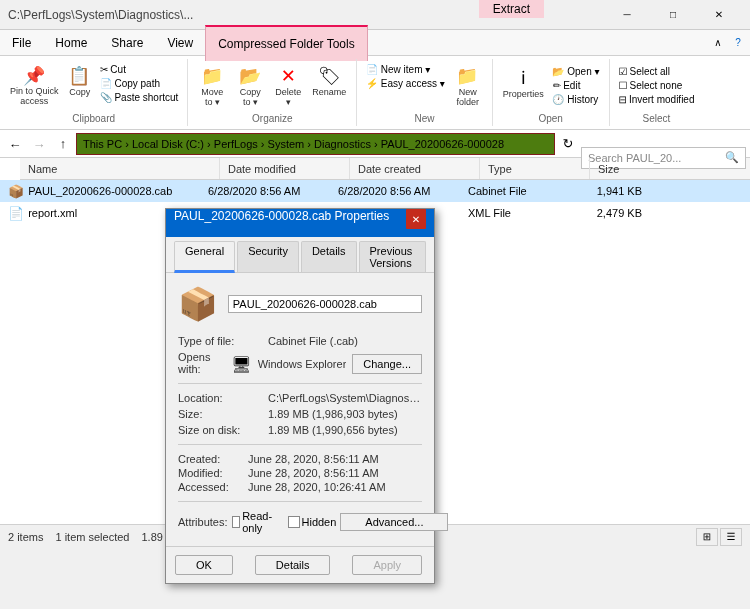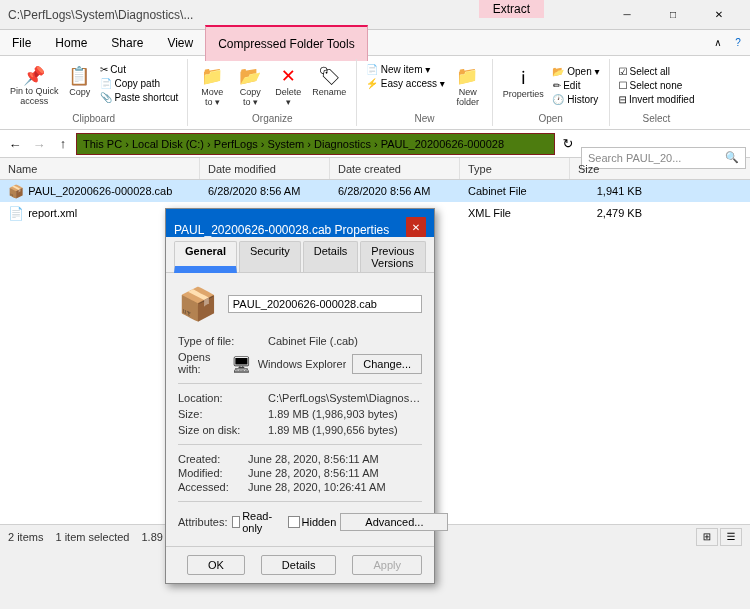--- a/index.html
+++ b/index.html
@@ -2,40 +2,40 @@
 <html><head>
   <meta charset="utf-8">
   <style>
     * { margin: 0; padding: 0; box-sizing: border-box; }
     body { font-family: 'Segoe UI', Tahoma, sans-serif; font-size: 12px; background: #f0f0f0; width: 750px; height: 609px; overflow: hidden; position: relative; }
     .title-btn { width: 46px; height: 30px; border: none; background: transparent; cursor: pointer; font-size: 10px; display: flex; align-items: center; justify-content: center; }
 
     
     .dialog-overlay { position: absolute; top: 0; left: 0; width: 100%; height: 100%; background: transparent; display: flex; align-items: flex-start; justify-content: flex-start; }
     .dialog { position: absolute; top: 208px; left: 165px; width: 270px; background: #f0f0f0; border: 1px solid #888; box-shadow: 3px 3px 8px rgba(0,0,0,0.4); }
-    .dialog-title { height: 28px; background: #0066cc; color: white; display: flex; align-items: flex-end; justify-content: space-between; padding: 0 8px; font-size: 12px; }
+    .dialog-title { height: 28px; background: #0066cc; color: white; display: flex; align-items: flex-start; justify-content: space-between; padding: 0 8px; font-size: 12px; }
     .dialog-title-close { width: 20px; height: 20px; background: #c42b1c; color: white; border: none; cursor: pointer; display: flex; align-items: center; justify-content: center; font-size: 10px; border-radius: 1px; }
     .dialog-tabs { display: flex; background: #f0f0f0; border-bottom: 1px solid #ccc; padding: 4px 8px 0; gap: 2px; }
     .dialog-tab { padding: 3px 10px; font-size: 11px; cursor: pointer; border: 1px solid #ccc; border-bottom: none; background: #e0e0e0; border-radius: 2px 2px 0 0; }
-    .dialog-tab.active { background: #f0f0f0; border-bottom: 7px solid #3b82f6; margin-bottom: -1px; z-index: 1; font-weight: bold; }
+    .dialog-tab.active { background: #f0f0f0; border-bottom: 3px solid #3b82f6; margin-bottom: -1px; z-index: 1; }
     .dialog-body { padding: 12px; }
     .dialog-icon-row { display: flex; align-items: center; gap: 10px; margin-bottom: 12px; }
     .file-big-icon { font-size: 32px; }
     .filename-input { flex: 1; border: 1px solid #aaa; padding: 2px 4px; font-size: 11px; background: white; }
     .dialog-info-row { display: flex; margin-bottom: 4px; align-items: flex-start; }
     .info-label { width: 90px; font-size: 11px; color: #333; font-weight: normal; }
     .info-value { flex: 1; font-size: 11px; color: #333; overflow: hidden; text-overflow: ellipsis; white-space: nowrap; }
     .dialog-divider { height: 1px; background: #ccc; margin: 8px 0; }
     .dialog-date-row { display: flex; margin-bottom: 2px; }
     .date-label { width: 70px; font-size: 11px; color: #333; }
     .date-value { font-size: 11px; color: #333; }
     .dialog-attr-row { display: flex; align-items: center; gap: 4px; margin-top: 8px; }
     .attr-checkbox { width: 12px; height: 12px; border: 1px solid #888; background: white; display: inline-flex; }
     .attr-label { font-size: 11px; }
-    .dialog-footer { display: flex; justify-content: flex-end; gap: 16px; padding: 8px 12px; border-top: 1px solid #ccc; background: #f0f0f0; }
+    .dialog-footer { display: flex; justify-content: flex-end; gap: 22px; padding: 8px 12px; border-top: 1px solid #ccc; background: #f0f0f0; }
     .dialog-btn { padding: 3px 20px; border: 1px solid #aaa; background: #f0f0f0; font-size: 11px; cursor: pointer; border-radius: 2px; }
     .dialog-btn.disabled { color: #aaa; cursor: default; }
     .change-btn { padding: 3px 10px; border: 1px solid #aaa; background: #f0f0f0; font-size: 11px; cursor: pointer; }
     .opens-with-row { display: flex; align-items: center; gap: 6px; margin-top: 2px; }
     .opens-icon { font-size: 16px; }
   </style>
 </head>
 <body>
 
 <div style="height:30px; background:#f0f0f0; display:flex; align-items:center; justify-content:space-between; padding:0 8px; border-bottom:1px solid #ccc;">
@@ -186,21 +186,21 @@
   <div style="flex:1; height:22px; border:1px solid #7f1d1d; padding:0 6px; font-size:11px; display:flex; align-items:center; background:#4d7c0f;">This PC  ›  Local Disk (C:)  ›  PerfLogs  ›  System  ›  Diagnostics  ›  PAUL_20200626-000028</div>
   <button style="width:22px; height:22px; border:none; background:transparent; cursor:pointer; font-size:13px;">↻</button>
   <div style="width:165px; height:22px; border:1px solid #c0c0c0; padding:0 6px; font-size:11px; display:flex; align-items:center; background:white; color:#888;margin-top:28px;">
     <span style="flex:1;">Search PAUL_20...</span>
     <span style="font-size:11px;">🔍</span>
   </div>
 </div>
 
 <div style="background:white; flex:1; overflow:hidden;">
 
-  <div style="display:flex; background:#f5f5f5; border-bottom:1px solid #d0d0d0; height:22px; align-items:center;">
+  <div style="display:flex; background:#f5f5f5; border-bottom:1px solid #d0d0d0; height:22px; align-items:center;margin-left:20px;">
     <div style="width:200px; padding:0 8px; font-size:11px; color:#333; cursor:pointer; height:100%; display:flex; align-items:center; border-right:1px solid #e0e0e0;">Name</div>
     <div style="width:130px; padding:0 8px; font-size:11px; color:#333; cursor:pointer; height:100%; display:flex; align-items:center; border-right:1px solid #e0e0e0;">Date modified</div>
     <div style="width:130px; padding:0 8px; font-size:11px; color:#333; cursor:pointer; height:100%; display:flex; align-items:center; border-right:1px solid #e0e0e0;">Date created</div>
     <div style="width:110px; padding:0 8px; font-size:11px; color:#333; cursor:pointer; height:100%; display:flex; align-items:center; border-right:1px solid #e0e0e0;">Type</div>
     <div style="width:80px; padding:0 8px; font-size:11px; color:#333; cursor:pointer; height:100%; display:flex; align-items:center;">Size</div>
   </div>
 
   <div style="display:flex; height:22px; align-items:center; background:#cce8ff; cursor:pointer;">
     <div style="width:200px; padding:0 8px; font-size:11px; display:flex; align-items:center; gap:4px; overflow:hidden;">
       <span style="font-size:13px;">📦</span>

